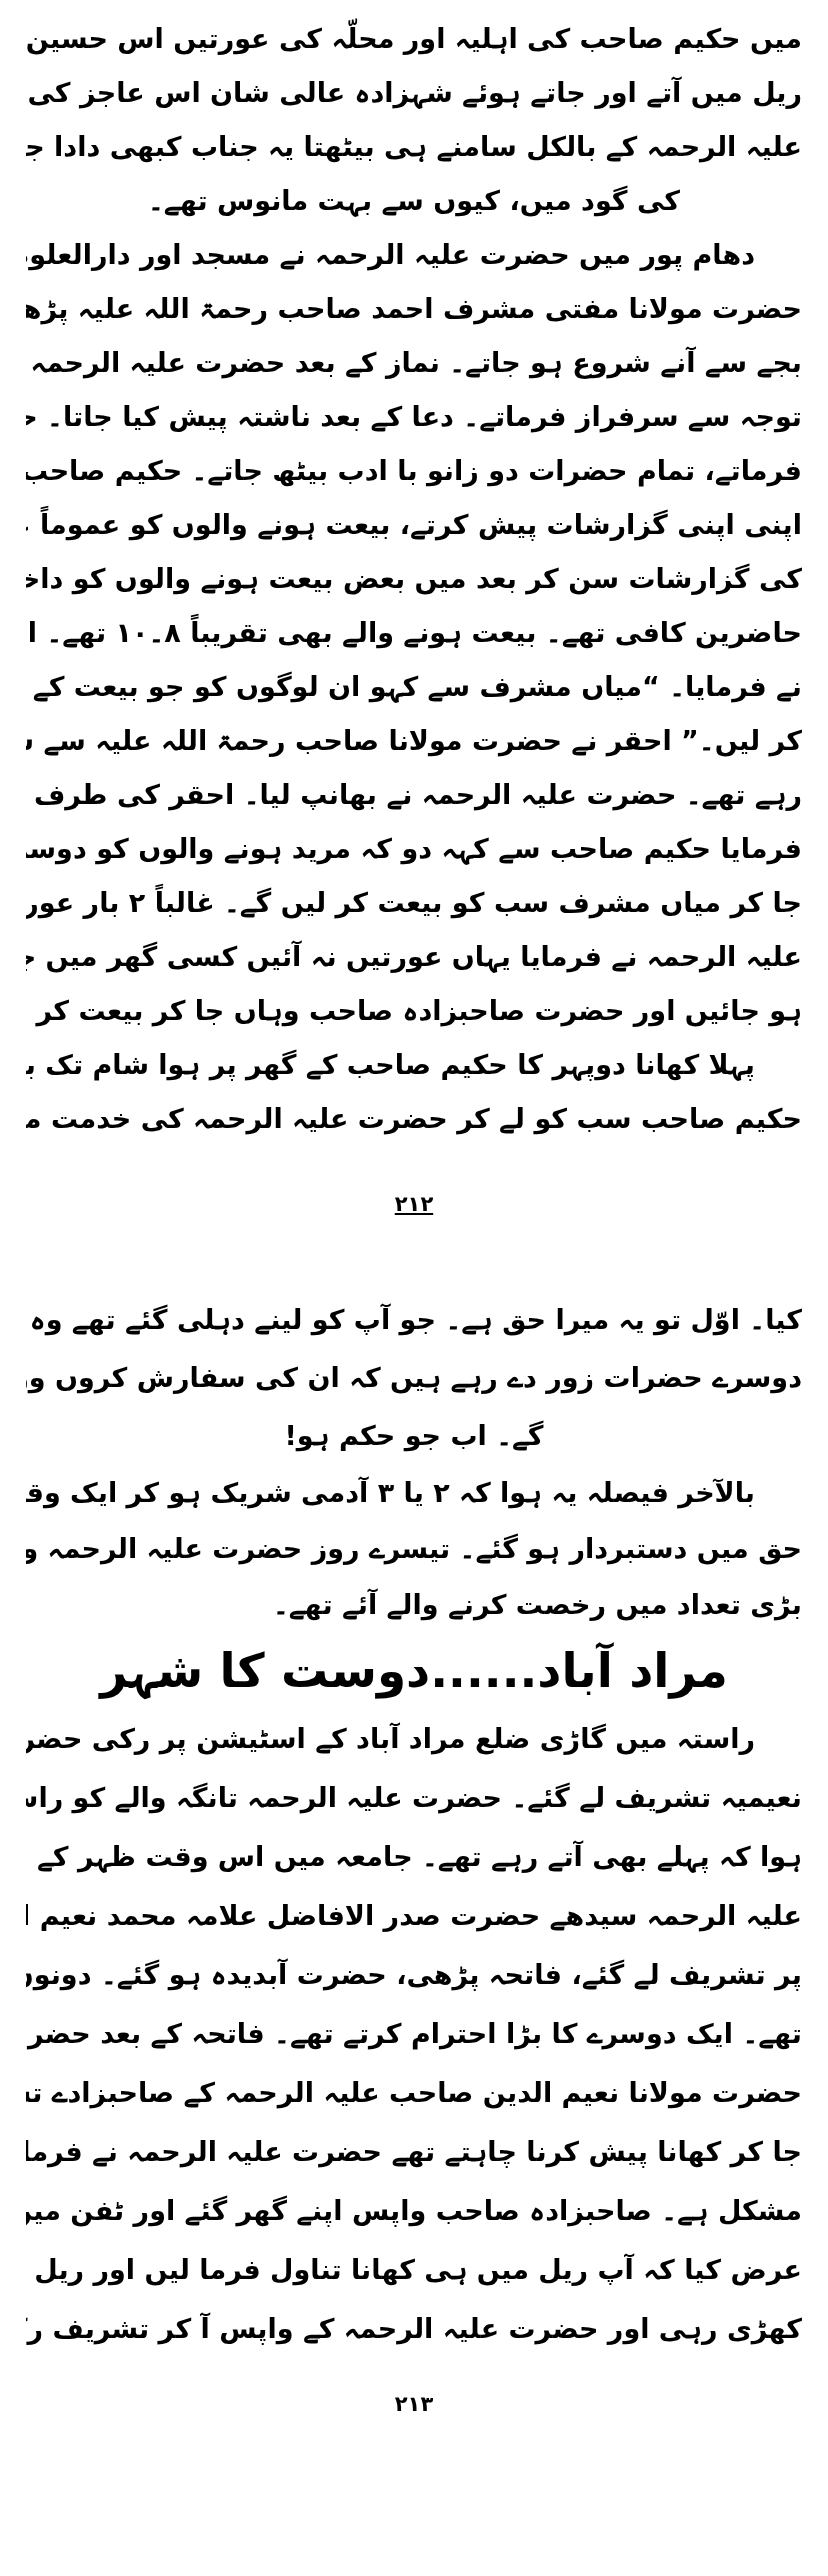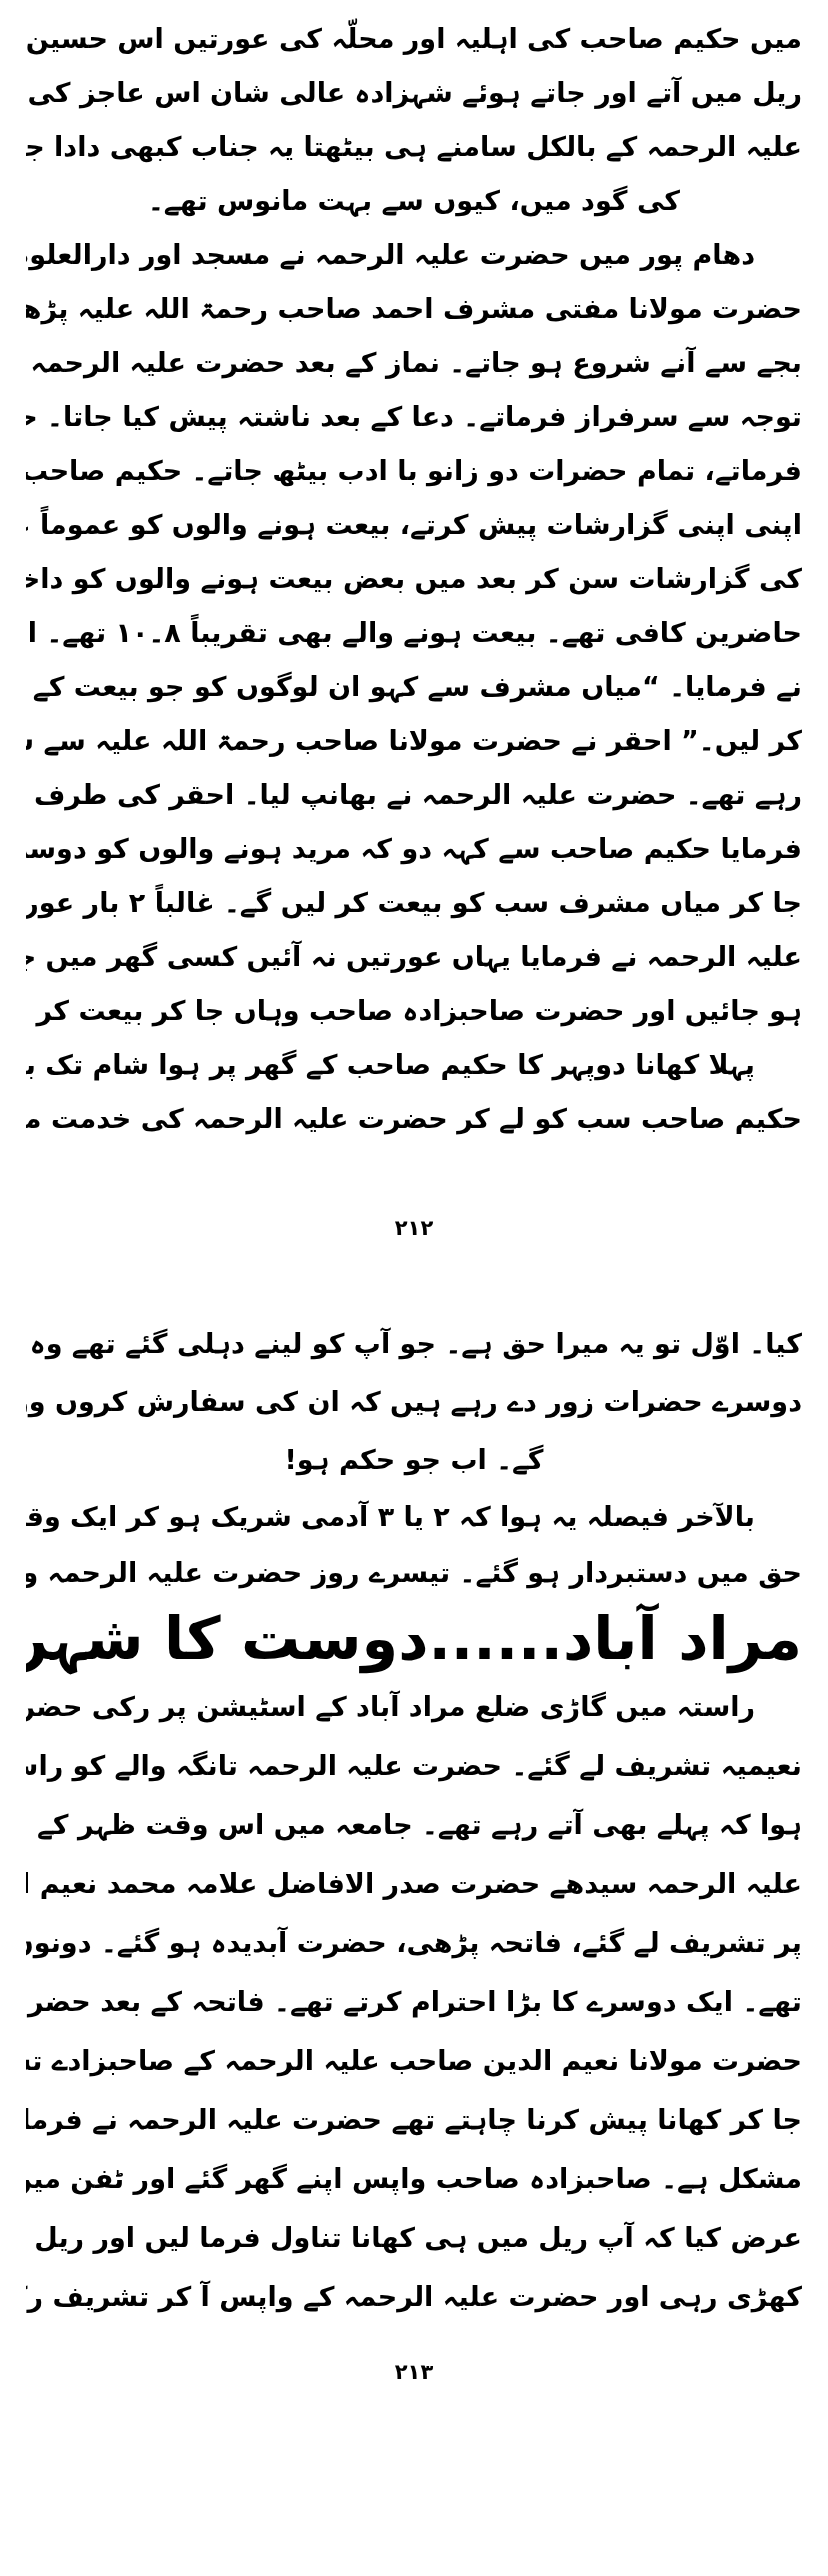--- a/index.html
+++ b/index.html
@@ -42,28 +42,28 @@
   .end-left   { text-align-last: left; padding-left: 311px; }
   .page-number {
     height: 35px;
     line-height: 35px;
     text-align: center;
     font-size: 21px;
     font-weight: 700;
     letter-spacing: 1.7px;
     direction: rtl;
   }
-  .pn-212 { margin-top: 65px; }
+  .pn-212 { margin-top: 41px; text-decoration: underline; }
   .pn-213 { margin-top: 29px; }
   .gap-after-212 { height: 69px; }
   .section-heading {
     height: 76px;
     line-height: 76px;
-    text-align: right;
-    font-size: 59px;
+    text-align: center;
+    font-size: 47px;
     font-weight: 700;
     direction: rtl;
     white-space: nowrap;
     overflow: hidden;
   }
 </style>
 </head>
 <body>
 
 <div class="scan">
@@ -109,20 +109,21 @@
 
     <div class="para lh67">
       <div class="ln">کیا۔ اوّل تو یہ میرا حق ہے۔ جو آپ کو لینے دہلی گئے تھے وہ بھی دعویٰ کر رہے ہیں۔</div>
       <div class="ln">دوسرے حضرات زور دے رہے ہیں کہ ان کی سفارش کروں ورنہ مجھ سے نالاں ہو جائیں</div>
       <div class="ln end-center">گے۔ اب جو حکم ہو!</div>
     </div>
 
     <div class="para lh65">
       <div class="ln indent">بالآخر فیصلہ یہ ہوا کہ ۲ یا ۳ آدمی شریک ہو کر ایک وقت کی دعوت کر لیں بعض بعض کے</div>
       <div class="ln">حق میں دستبردار ہو گئے۔ تیسرے روز حضرت علیہ الرحمہ واپس تشریف لائے اسٹیشن پر</div>
+      <div class="ln end-left">بڑی تعداد میں رخصت کرنے والے آئے تھے۔</div>
     </div>
 
     <div class="section-heading">مراد آباد......دوست کا شہر</div>
 
     <div class="para lh68">
       <div class="ln indent">راستہ میں گاڑی ضلع مراد آباد کے اسٹیشن پر رکی حضرت علیہ الرحمہ وہاں اتر گئے جامع</div>
       <div class="ln">نعیمیہ تشریف لے گئے۔ حضرت علیہ الرحمہ تانگہ والے کو راستہ بتا رہے تھے۔ اس سے معلوم</div>
       <div class="ln">ہوا کہ پہلے بھی آتے رہے تھے۔ جامعہ میں اس وقت ظہر کے لیے چھٹی ہو گئی تھی۔ حضرت</div>
       <div class="ln">علیہ الرحمہ سیدھے حضرت صدر الافاضل علامہ محمد نعیم الدین مراد آبادی علیہ الرحمہ کے مزار</div>
       <div class="ln">پر تشریف لے گئے، فاتحہ پڑھی، حضرت آبدیدہ ہو گئے۔ دونوں بزرگ بہت اچھے دوست</div>

